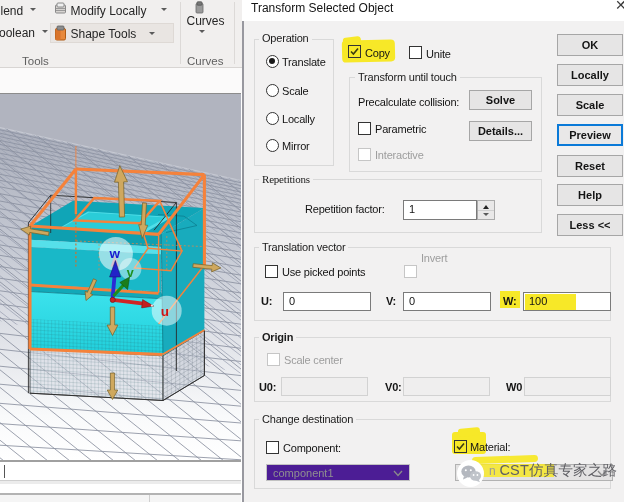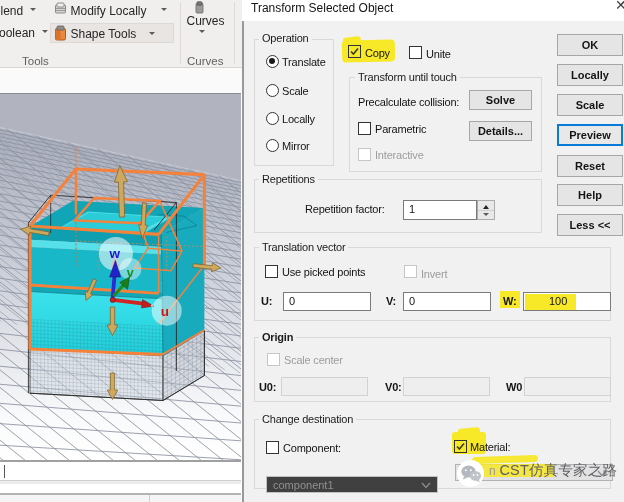--- a/index.html
+++ b/index.html
@@ -627,42 +627,42 @@
 
   <div class="btn" style="left:313px; top:34px;">OK</div>
   <div class="btn" style="left:313px; top:64.3px;">Locally</div>
   <div class="btn" style="left:313px; top:94.1px;">Scale</div>
   <div class="btn def" style="left:313px; top:123.8px;">Preview</div>
   <div class="btn" style="left:313px; top:154.5px;">Reset</div>
   <div class="btn" style="left:313px; top:184.2px;">Help</div>
   <div class="btn" style="left:313px; top:214px;">Less &lt;&lt;</div>
 
   <div class="gb" style="left:10px; top:179px; width:288px; height:54px;"></div>
-  <div class="gl" style="left:15px; top:172.5px;">Repetitions</div>
+  <div class="gl" style="left:15px; top:172.5px;font-family:Liberation Serif, serif;">Repetitions</div>
   <div class="txt" style="left:21px; top:202.5px;margin-left:40px;">Repetition factor:</div>
   <div class="inp" style="left:159px; top:200px; width:74px; height:20px;">1</div>
   <div class="ab" style="left:233px; top:200px; width:18px; height:20px; background:#e9e8e8; border:1px solid #ababab;">
     <div class="caret" style="left:5px; top:3.5px; border-top:none; border-bottom:4px solid #222;"></div>
     <div class="caret" style="left:5px; top:11.5px;"></div>
     <div class="ab" style="left:0; top:8.5px; width:16px; height:1px; background:#cfcfcf;"></div>
   </div>
 
   <div class="gb" style="left:10px; top:247px; width:357px; height:74px;"></div>
   <div class="gl" style="left:15px; top:240.5px;">Translation vector</div>
   <div class="cb" style="left:21px; top:264.5px;"></div>
   <div class="txt" style="left:38px; top:266px;">Use picked points</div>
   <div class="cb dis" style="left:160px; top:264.5px;"></div>
-  <div class="txt gray" style="left:177px; top:268px;">Invert</div>
+  <div class="txt gray" style="left:177px; top:252px;">Invert</div>
   <div class="txt" style="left:17px; top:294.5px; font-weight:bold;">U:</div>
   <div class="inp" style="left:39px; top:292px; width:88px; height:19px;">0</div>
   <div class="txt" style="left:142px; top:294.5px; font-weight:bold;">V:</div>
   <div class="inp" style="left:159px; top:292px; width:88px; height:19px;">0</div>
   <div class="ylw" style="left:256px; top:291px; width:20px; height:17px;"></div>
   <div class="txt" style="left:259px; top:294.5px; font-weight:bold;">W:</div>
-  <div class="inp" style="left:279px; top:292px; width:88px; height:19px;"><span style="position:relative; z-index:1;margin-left:20px;">100</span>
+  <div class="inp" style="left:279px; top:292px; width:88px; height:19px;"><span style="position:relative; z-index:1;">100</span>
     <div class="ylw" style="left:1px; top:1px; width:51px; height:15.5px; z-index:0;"></div>
   </div>
 
   <div class="gb" style="left:10px; top:337px; width:357px; height:65px;"></div>
   <div class="gl" style="left:15px; top:330.5px;font-weight:bold;">Origin</div>
   <div class="cb dis" style="left:23px; top:352.5px;"></div>
   <div class="txt gray" style="left:40px; top:354px;">Scale center</div>
   <div class="txt" style="left:15px; top:380.5px; font-weight:bold;">U0:</div>
   <div class="inp dis" style="left:37px; top:377px; width:87px; height:19px;"></div>
   <div class="txt" style="left:141px; top:380.5px; font-weight:bold;">V0:</div>
@@ -674,21 +674,21 @@
   <div class="gl" style="left:15px; top:412.5px;">Change destination</div>
   <div class="cb" style="left:22px; top:440.5px;"></div>
   <div class="txt" style="left:39px; top:442px;">Component:</div>
   <div class="ylw" style="left:208px; top:432px; width:34px; height:22px; border-radius:3px;"></div>
   <div class="ylw" style="left:214px; top:428px; width:22px; height:8px; border-radius:3px; transform:rotate(-5deg);"></div>
   <div class="cb" style="left:210px; top:439.5px; background:#f7e828;"></div>
   <svg class="ab" style="left:211px; top:440.5px;" width="11" height="11" viewBox="0 0 11 11">
         <path d="M2 5.5 L4.4 8 L9 2.5" fill="none" stroke="#3c3c10" stroke-width="1.6"></path>
       </svg>
   <div class="txt" style="left:226px; top:441px;">Material:</div>
-  <div class="combo" style="left:22px; top:464px; width:172px; height:17px; background:#404040; border:1px solid #c2c2c2;margin-top:12px;">
+  <div class="combo" style="left:22px; top:464px; width:144px; height:17px; background:#4c1d95; border:1px solid #c2c2c2;">
     <span style="position:absolute; left:6px; top:2px; color:#909090;">component1</span>
     <svg class="ab" style="right:6px; top:5px;" width="10" height="7" viewBox="0 0 10 7">
           <path d="M1 1 L5 5.5 L9 1" fill="none" stroke="#8a8a8a" stroke-width="1.3"></path>
         </svg>
   </div>
   <div class="combo" style="left:211px; top:464px; width:158px; height:17px; background:#e3e2e2; border:1px solid #b2b2b2;">
     <svg class="ab" style="right:5px; top:5px;" width="10" height="7" viewBox="0 0 10 7">
           <path d="M1 1 L5 5.5 L9 1" fill="none" stroke="#8a8a8a" stroke-width="1.3"></path>
         </svg>
   </div>

